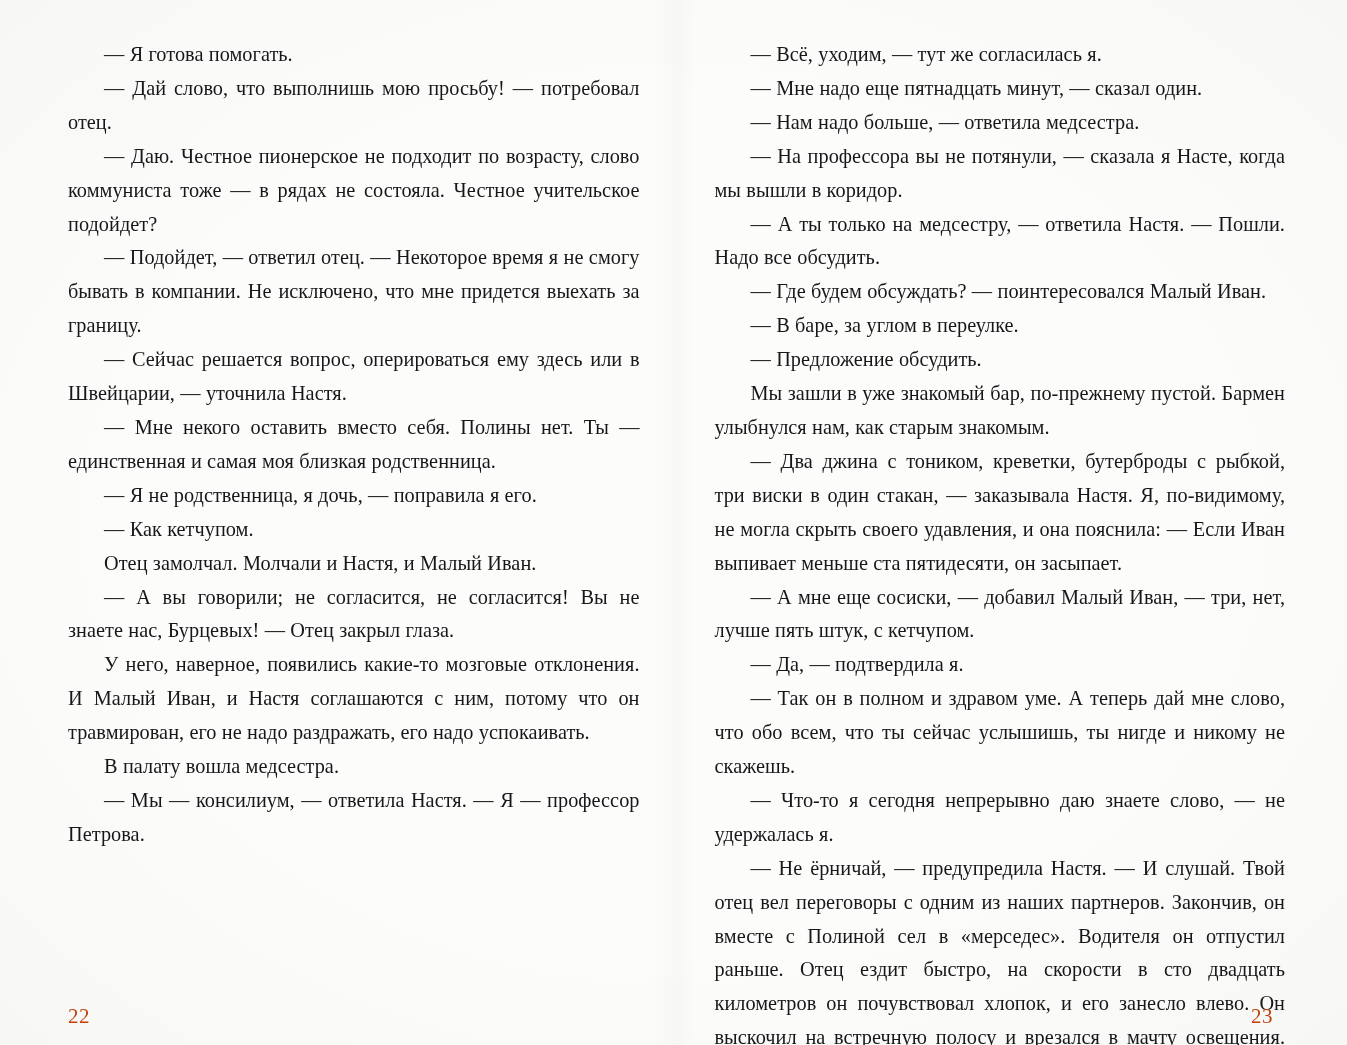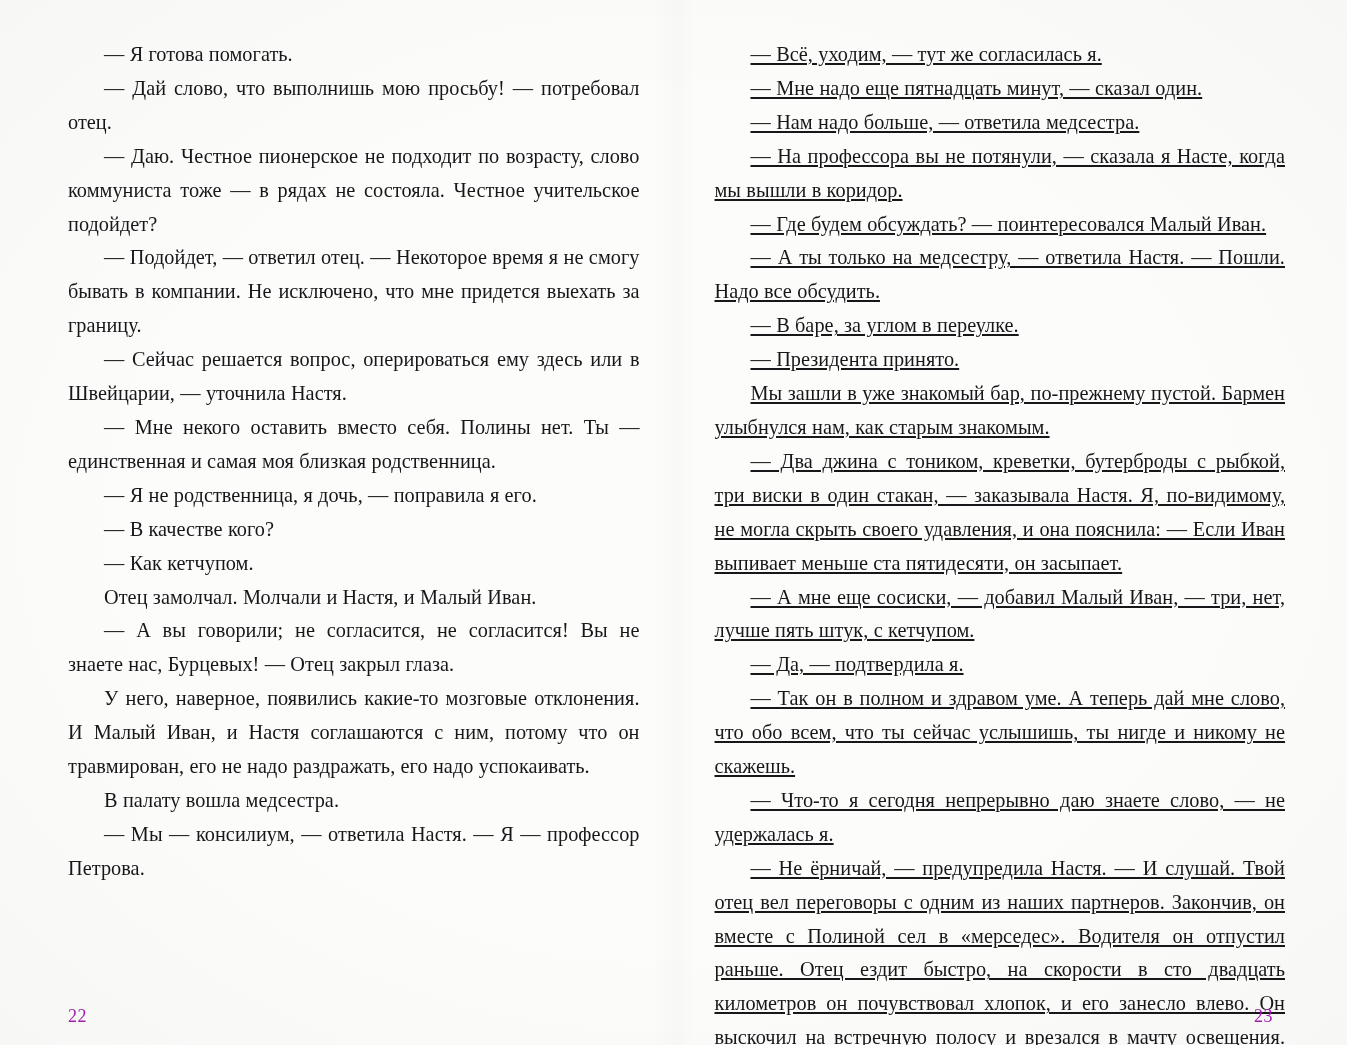--- a/index.html
+++ b/index.html
@@ -33,21 +33,21 @@
     flex-direction: row;
   }
 
   .page-side {
     position: relative;
     flex: 0 0 50%;
     box-sizing: border-box;
   }
 
   .page-left  { padding: 38px 34px 0 68px; }
-  .page-right { padding: 38px 62px 16px 41px; text-decoration: underline; }
+  .page-right { padding: 38px 62px 16px 41px; }
 
   .textblock {
     text-align: justify;
     text-justify: inter-word;
     font-size: 20.3px;
     line-height: 33.9px;
     letter-spacing: 0.04px;
     word-spacing: 0.2px;
     -webkit-font-smoothing: antialiased;
   }
@@ -55,24 +55,24 @@
   .textblock p {
     margin: 0;
     text-indent: 36px;
     hyphens: manual;
   }
 
   
   .folio {
     position: absolute;
     bottom: 18px;
-    font-size: 18px;
+    font-size: 21px;
     line-height: 22px;
     letter-spacing: 0.5px;
-    color: #a21caf;
+    color: #c2410c;
   }
   .folio-left  { left: 68px; }
   .folio-right { right: 74px; }
 
   
   .gutter {
     position: absolute;
     top: 0;
     left: 50%;
     transform: translateX(-50%);
@@ -94,42 +94,41 @@
 
     <div class="page-side page-left">
       <div class="textblock">
         <p>— Я готова помогать.</p>
         <p>— Дай слово, что выполнишь мою просьбу! — потребовал отец.</p>
         <p>— Даю. Честное пионерское не подходит по возрасту, слово коммуниста тоже — в рядах не состояла. Честное учительское подойдет?</p>
         <p>— Подойдет, — ответил отец. — Некоторое время я не смогу бывать в компании. Не исключено, что мне придется выехать за границу.</p>
         <p>— Сейчас решается вопрос, оперироваться ему здесь или в Швейцарии, — уточнила Настя.</p>
         <p>— Мне некого оставить вместо себя. Полины нет. Ты — единственная и самая моя близкая родственница.</p>
         <p>— Я не родственница, я дочь, — поправила я его.</p>
-        <p>— В качестве кого?</p>
         <p>— Как кетчупом.</p>
         <p>Отец замолчал. Молчали и Настя, и Малый Иван.</p>
         <p>— А вы говорили; не согласится, не согласится! Вы не знаете нас, Бурцевых! — Отец закрыл глаза.</p>
         <p>У него, наверное, появились какие-то мозговые отклонения. И Малый Иван, и Настя соглашаются с ним, потому что он травмирован, его не надо раздражать, его надо успокаивать.</p>
         <p>В палату вошла медсестра.</p>
         <p>— Мы — консилиум, — ответила Настя. — Я — профессор Петрова.</p>
 
       </div>
       <div class="folio folio-left">22</div>
     </div>
 
     <div class="page-side page-right">
       <div class="textblock">
         <p>— Всё, уходим, — тут же согласилась я.</p>
         <p>— Мне надо еще пятнадцать минут, — сказал один.</p>
         <p>— Нам надо больше, — ответила медсестра.</p>
         <p>— На профессора вы не потянули, — сказала я Насте, когда мы вышли в коридор.</p>
+        <p>— А ты только на медсестру, — ответила Настя. — Пошли. Надо все обсудить.</p>
         <p>— Где будем обсуждать? — поинтересовался Малый Иван.</p>
-        <p>— А ты только на медсестру, — ответила Настя. — Пошли. Надо все обсудить.</p>
         <p>— В баре, за углом в переулке.</p>
-        <p>— Президента принято.</p>
+        <p>— Предложение обсудить.</p>
         <p>Мы зашли в уже знакомый бар, по-прежнему пустой. Бармен улыбнулся нам, как старым знакомым.</p>
         <p>— Два джина с тоником, креветки, бутерброды с рыбкой, три виски в один стакан, — заказывала Настя. Я, по-видимому, не могла скрыть своего удавления, и она пояснила: — Если Иван выпивает меньше ста пятидесяти, он засыпает.</p>
         <p>— А мне еще сосиски, — добавил Малый Иван, — три, нет, лучше пять штук, с кетчупом.</p>
         <p>— Да, — подтвердила я.</p>
         <p>— Так он в полном и здравом уме. А теперь дай мне слово, что обо всем, что ты сейчас услышишь, ты нигде и никому не скажешь.</p>
         <p>— Что-то я сегодня непрерывно даю знаете слово, — не удержалась я.</p>
         <p>— Не ёрничай, — предупредила Настя. — И слушай. Твой отец вел переговоры с одним из наших партнеров. Закончив, он вместе с Полиной сел в «мерседес». Водителя он отпустил раньше. Отец ездит быстро, на скорости в сто двадцать километров он почувствовал хлопок, и его занесло влево. Он выскочил на встречную полосу и врезался в мачту освещения. ГАИ определило, что у «мерседеса» на ходу отвалилось колесо. У «мерседеса» просто</p>
       </div>
       <div class="folio folio-right">23</div>
     </div>

